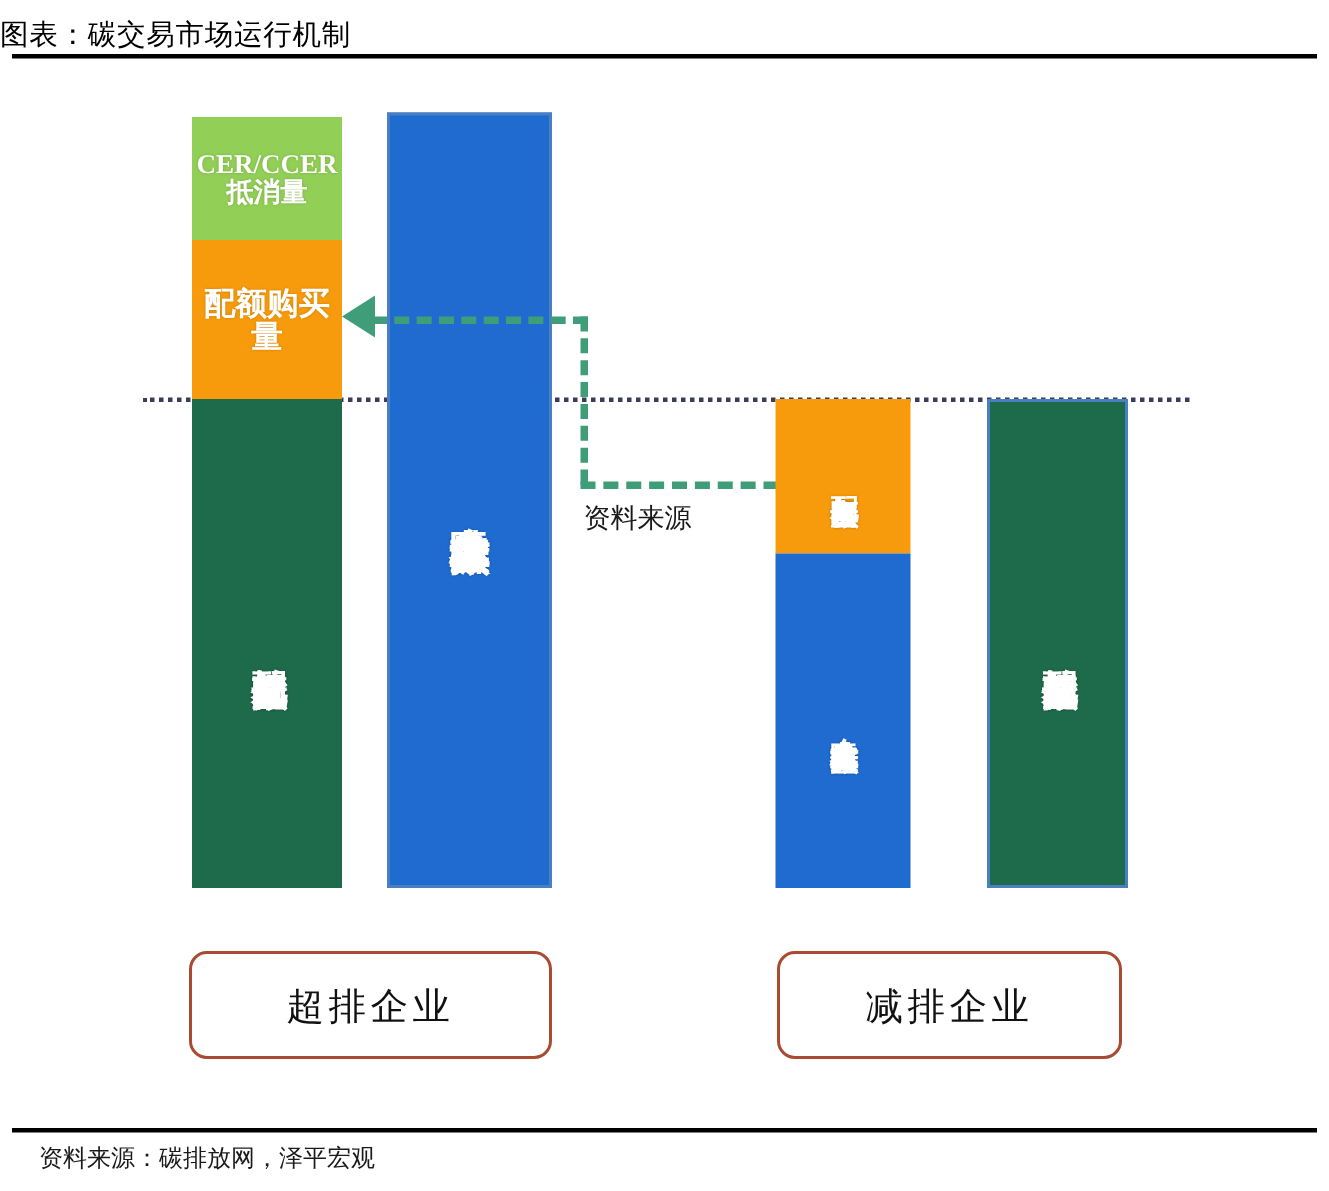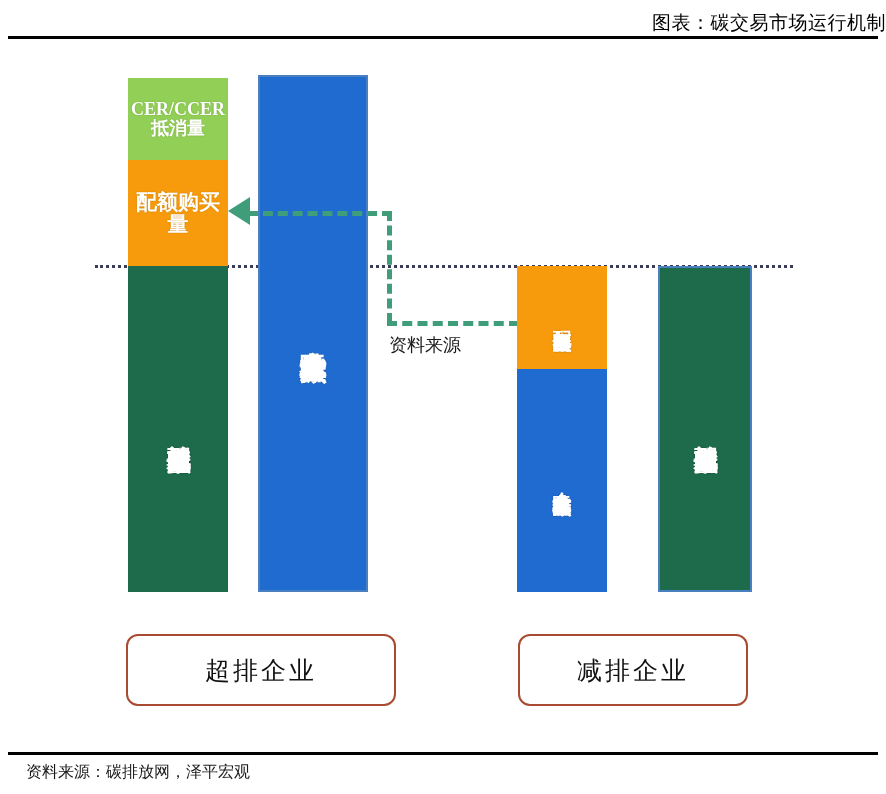--- a/index.html
+++ b/index.html
@@ -20,21 +20,21 @@
     width: 886px;
     height: 794px;
   }
 
   
   .chart-title {
     position: absolute;
     top: 10px;
     left: 0;
     width: 886px;
-    text-align: right;
+    text-align: left;
     font-size: 19px;
     font-family: "Liberation Serif", "DejaVu Serif", serif;
     color: #000000;
     letter-spacing: 0.5px;
   }
   .rule-top {
     position: absolute;
     left: 8px;
     top: 36px;
     width: 870px;
@@ -193,21 +193,21 @@
     border-radius: 12px;
     background: #ffffff;
     display: flex;
     align-items: center;
     justify-content: center;
     font-size: 25px;
     letter-spacing: 3px;
     color: #111111;
     font-family: "Liberation Serif", "DejaVu Serif", serif;
   }
-  .firm-box-left  { left: 126px; top: 594px; width: 270px; height: 72px; }
+  .firm-box-left  { left: 126px; top: 594px; width: 242px; height: 72px; }
   .firm-box-right { left: 518px; top: 594px; width: 230px; height: 72px; }
 </style>
 </head>
 <body>
 
 <div id="root">
 
   <div class="chart-title">图表：碳交易市场运行机制</div>
   <div class="rule-top"></div>
 

